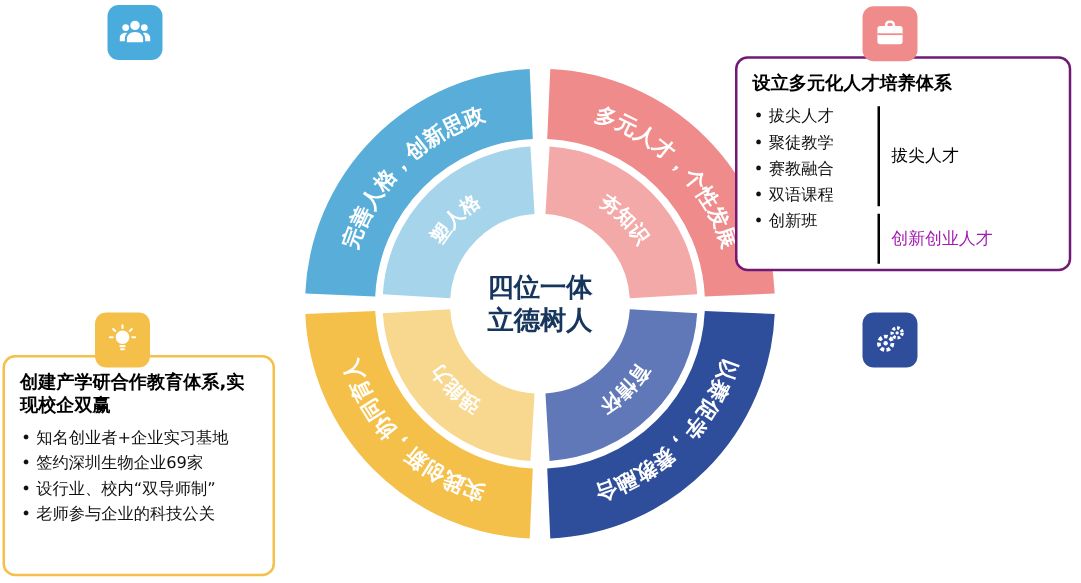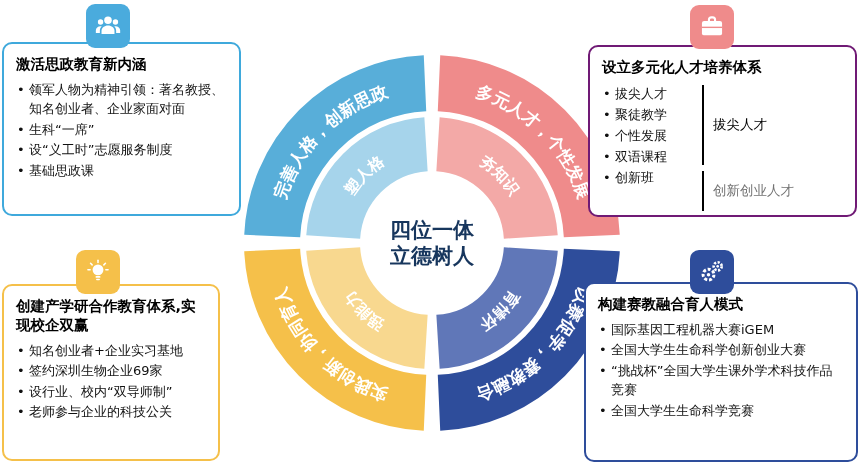--- a/index.html
+++ b/index.html
@@ -35,21 +35,21 @@
   .badge-bl { left:76px;  top:250px; background:#F5C04A; }
   .badge-br { left:690px; top:250px; background:#2E4D9B; }
 
   .talent-body { position:relative; }
   .talent-body .bullets li { line-height:21px; margin-bottom:0; }
   .group { position:absolute; display:flex; align-items:center; }
   .group1 { left:100px; top:2px;  height:80px; }
   .group2 { left:100px; top:88px; height:40px; }
   .group-line { border-left:2px solid #000; align-self:stretch; }
   .group-label { margin-left:9px; font-weight:normal; font-size:13.5px; white-space:nowrap; color:#000; }
-  .group2 .group-label { color:#737373; }
+  .group2 .group-label { color:#a21caf; }
 </style>
 </head>
 <body>
 
 <div class="canvas">
 
   <svg class="donut" width="420" height="420" viewBox="0 0 420 420">
     <g fill="none">
       <path stroke-width="56" d="M 50.2 203 A 160 160 0 0 1 203 50.2" stroke="#58AED9"></path>
       <path stroke-width="56" d="M 217 50.2 A 160 160 0 0 1 369.8 203" stroke="#EF8B8B"></path>
@@ -136,37 +136,28 @@
   </div>
   <div class="badge badge-br">
     <svg width="28" height="28" viewBox="0 0 32 32" fill="none">
       <circle cx="12" cy="19" r="6.2" stroke="#fff" stroke-width="3.4" stroke-dasharray="3.4 2.1"></circle>
       <circle cx="12" cy="19" r="2" fill="#fff"></circle>
       <circle cx="22.5" cy="9.5" r="4.6" stroke="#fff" stroke-width="3" stroke-dasharray="2.5 1.7"></circle>
       <circle cx="22.5" cy="9.5" r="1.5" fill="#fff"></circle>
     </svg>
   </div>
 
-  <div class="info-box box-tl">
-    <div class="box-title">激活思政教育新内涵</div>
-    <ul class="bullets">
-      <li>领军人物为精神引领：著名教授、知名创业者、企业家面对面</li>
-      <li>生科“一席”</li>
-      <li>设“义工时”志愿服务制度</li>
-      <li>基础思政课</li>
-    </ul>
-  </div>
 
   <div class="info-box box-tr">
     <div class="box-title">设立多元化人才培养体系</div>
     <div class="talent-body">
       <ul class="bullets">
         <li>拔尖人才</li>
         <li>聚徒教学</li>
-        <li>个性发展</li>
+        <li>赛教融合</li>
         <li>双语课程</li>
         <li>创新班</li>
       </ul>
       <div class="group group1">
         <div class="group-line"></div>
         <div class="group-label">拔尖人才</div>
       </div>
       <div class="group group2">
         <div class="group-line"></div>
         <div class="group-label">创新创业人才</div>
@@ -177,23 +168,14 @@
   <div class="info-box box-bl">
     <div class="box-title">创建产学研合作教育体系,实现校企双赢</div>
     <ul class="bullets">
       <li>知名创业者+企业实习基地</li>
       <li>签约深圳生物企业69家</li>
       <li>设行业、校内“双导师制”</li>
       <li>老师参与企业的科技公关</li>
     </ul>
   </div>
 
-  <div class="info-box box-br">
-    <div class="box-title">构建赛教融合育人模式</div>
-    <ul class="bullets">
-      <li>国际基因工程机器大赛iGEM</li>
-      <li>全国大学生生命科学创新创业大赛</li>
-      <li>“挑战杯”全国大学生课外学术科技作品竞赛</li>
-      <li>全国大学生生命科学竞赛</li>
-    </ul>
-  </div>
 
 </div>
 
 </body></html>

